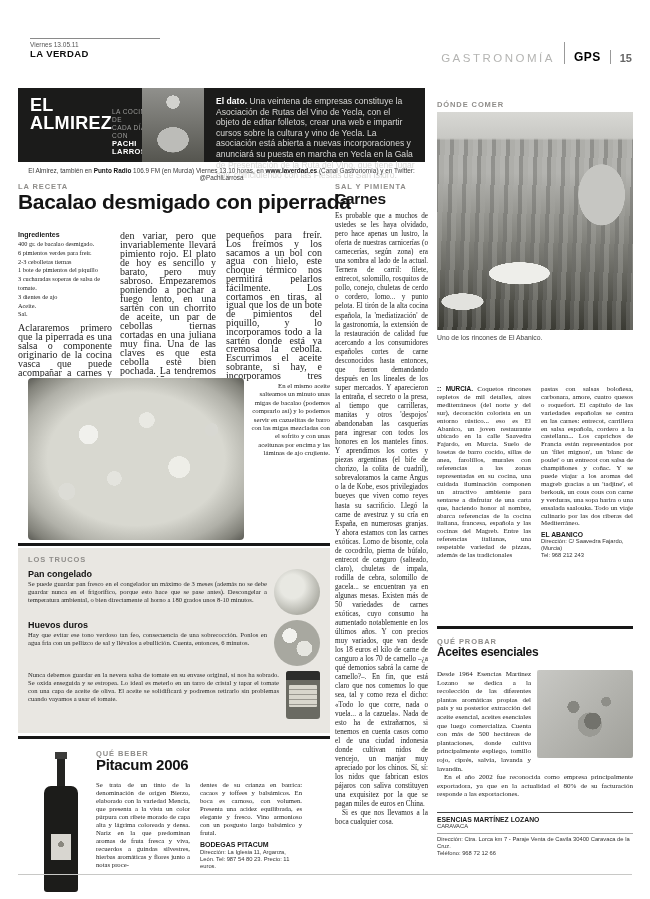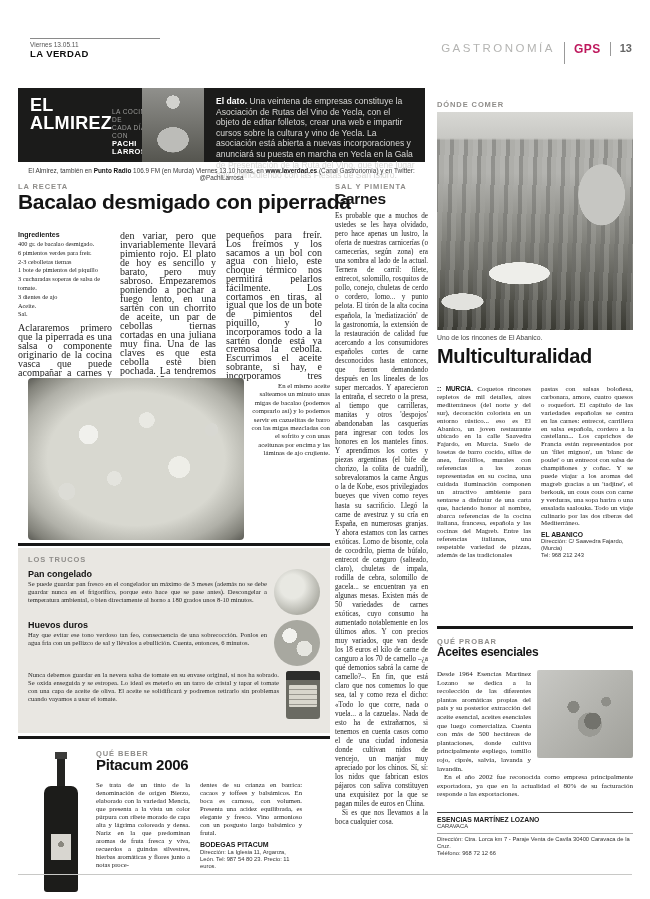--- a/index.html
+++ b/index.html
@@ -9,24 +9,24 @@
   .abs{position:absolute;}
   .kicker{font-family:"Liberation Sans",sans-serif;font-size:7.5px;font-weight:700;
           color:#8f8d8a;letter-spacing:.9px;}
   .headline{font-family:"Liberation Sans",sans-serif;font-weight:700;color:#141414;letter-spacing:-.3px;}
   .bodycol{font-size:10px;line-height:9px;text-align:justify;color:#222;overflow:hidden;}
   .thick-rule{background:#171717;height:3px;}
   
   .hdr-left{left:30px;top:38px;width:130px;border-top:1px solid #8a8a8a;padding-top:2px;}
   .hdr-date{font-size:6.5px;color:#555;}
   .hdr-masthead{font-size:9.5px;font-weight:900;color:#0e0e0e;letter-spacing:.4px;}
-  .hdr-right{right:18px;top:42px;display:flex;align-items:flex-start;gap:9px;}
+  .hdr-right{right:18px;top:42px;display:flex;align-items:flex-end;gap:9px;}
   .hdr-section{font-size:11.5px;color:#b4b4b2;letter-spacing:2.5px;}
   .vrule{width:1px;background:#999;}
-  .hdr-gps{font-size:12px;font-weight:900;color:#be185d;letter-spacing:.5px;}
+  .hdr-gps{font-size:12px;font-weight:900;color:#000000;letter-spacing:.5px;}
   .hdr-pageno{font-size:11px;font-weight:700;color:#666;}
   
   .bar{left:18px;top:88px;width:407px;height:74px;background:#1b1b1a;display:flex;}
   .bar-left{width:112px;padding:8px 0 6px 12px;display:flex;flex-direction:row;}
   .bar-title{font-size:18px;font-weight:900;color:#fff;letter-spacing:.3px;line-height:1;}
   .bar-sub{margin-top:auto;font-size:6.5px;line-height:8px;color:#9c9c9a;letter-spacing:.4px;}
   .bar-sub-strong{font-size:7.5px;color:#fff;font-weight:700;}
   .bar-photo{width:62px;height:74px;flex:0 0 62px;
      background:
        radial-gradient(circle 11px at 50% 19%, #d2d2ce 0 60%, rgba(0,0,0,0) 61%),
@@ -128,21 +128,21 @@
 
   <div class="abs hdr-left">
     <div class="hdr-date sans">Viernes 13.05.11</div>
     <div class="hdr-masthead sans">LA VERDAD</div>
   </div>
   <div class="abs hdr-right">
     <div class="hdr-section sans">GASTRONOMÍA</div>
     <div class="vrule" style="height:22px"></div>
     <div class="hdr-gps sans">GPS</div>
     <div class="vrule" style="height:14px"></div>
-    <div class="hdr-pageno sans">13</div>
+    <div class="hdr-pageno sans">15</div>
   </div>
 
   <div class="abs bar">
     <div class="bar-left">
       <div class="bar-title sans">EL ALMIREZ</div>
       <div class="bar-sub sans">
         <div>LA COCINA DE</div>
         <div>CADA DÍA CON</div>
         <div class="bar-sub-strong">PACHI LARROSA</div>
       </div>
@@ -224,21 +224,20 @@
   <div class="abs kicker carnes-kicker">SAL Y PIMIENTA</div>
   <div class="abs headline carnes-headline">Carnes</div>
   <div class="abs bodycol carnes-text">
     <div>Es probable que a muchos de ustedes se les haya olvidado, pero hace apenas un lustro, la oferta de nuestras carnicerías (o carnecerías, según zona) era una sombra al lado de la actual. Ternera de carril: filete, entrecot, solomillo, rosquitos de pollo, conejo, chuletas de cerdo o cordero, lomo... y punto pelota. El tirón de la alta cocina española, la 'mediatización' de la gastronomía, la extensión de la restauración de calidad fue acercando a los consumidores españoles cortes de carne desconocidos hasta entonces, que fueron demandando después en los lineales de los super mercados. Y aparecieron la entraña, el secreto o la presa, al tiempo que carrilleras, manitas y otros 'despojos' abandonaban las casquerías para ingresar con todos los honores en los manteles finos. Y aprendimos los cortes y piezas argentinas (el bife de chorizo, la colita de cuadril), sobrevaloramos la carne Angus o la de Kobe, esos privilegiados bueyes que viven como reyes hasta su sacrificio. Llegó la carne de avestruz y su cría en España, en numerosas granjas. Y ahora estamos con las carnes exóticas. Lomo de bisonte, cola de cocodrilo, pierna de búfalo, entrecot de canguro (salteado, claro), chuletas de impala, rodilla de cebra, solomillo de gacela... se encuentran ya en algunas mesas. Existen más de 50 variedades de carnes exóticas, cuyo consumo ha aumentado notablemente en los últimos años. Y con precios muy variados, que van desde los 18 euros el kilo de carne de canguro a los 70 de camello –¿a qué demonios sabrá la carne de camello?–. En fin, que está claro que nos comemos lo que sea, tal y como reza el dicho: «Todo lo que corre, nada o vuela... a la cazuela». Nada de esto ha de extrañarnos, si tenemos en cuenta casos como el de una ciudad indonesia donde cultivan nidos de vencejo, un manjar muy apreciado por los chinos. Sí, sí: los nidos que fabrican estos pájaros con saliva constituyen una exquisitez por la que se pagan miles de euros en China.</div>
     <div class="indent">Si es que nos llevamos a la boca cualquier cosa.</div>
   </div>
 
   <div class="abs kicker comer-kicker">DÓNDE COMER</div>
   <div class="abs rest-photo"></div>
   <div class="abs photo-caption">Uno de los rincones de El Abanico.</div>
-  <div class="abs headline comer-headline">Multiculturalidad</div>
   <div class="abs side-col" style="left:437px;top:385px;width:94px;height:236px;">
     <span class="loc-label">:: MURCIA.</span><span> Coquetos rincones repletos de mil detalles, aires mediterráneos (del norte y del sur), decoración colorista en un entorno rústico... eso es El Abanico, un joven restaurante ubicado en la calle Saavedra Fajardo, en Murcia. Suelo de losetas de barro cocido, sillas de anea, farolillos, murales con referencias a las zonas representadas en su cocina, una cuidada iluminación componen un atractivo ambiente para sentarse a disfrutar de una carta que, haciendo honor al nombre, abarca referencias de la cocina italiana, francesa, española y las cocinas del Magreb. Entre las referencias italianas, una respetable variedad de pizzas, además de las tradicionales</span>
   </div>
   <div class="abs" style="left:541px;top:385px;width:92px;height:238px;overflow:hidden;">
     <div class="side-col">pastas con salsas boloñesa, carbonara, amore, cuatro quesos o roquefort. El capítulo de las variedades españolas se centra en las carnes: entrecot, carrillera en salsa española, cordero a la castellana... Los caprichos de Francia están representados por un 'filet mignon', un 'blanc de poulet' o un entrecot con salsa de champiñones y coñac. Y se puede viajar a los aromas del magreb gracias a un 'tadjine', el berkouk, un cous cous con carne y verduras, una sopa harira o una ensalada saalouka. Todo un viaje culinario por las dos riberas del Mediterráneo.</div>
     <div class="info-name">EL ABANICO</div>
     <div class="info-line">Dirección: C/ Saavedra Fajardo, (Murcia)</div>
     <div class="info-line">Tel: 968 212 243</div>
   </div>
   <div class="abs thick-rule" style="left:437px;top:626px;width:196px;"></div>

